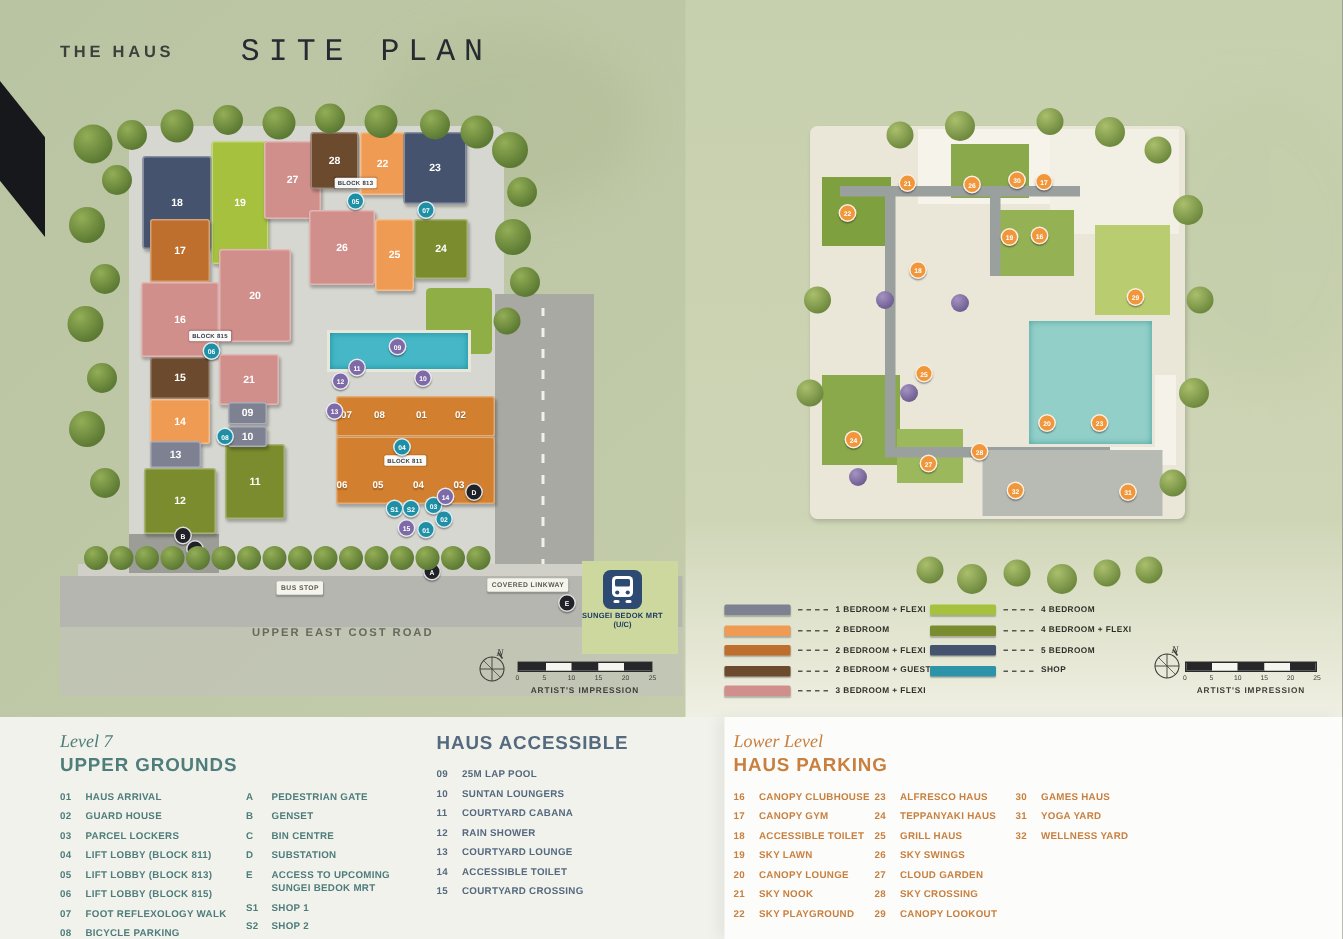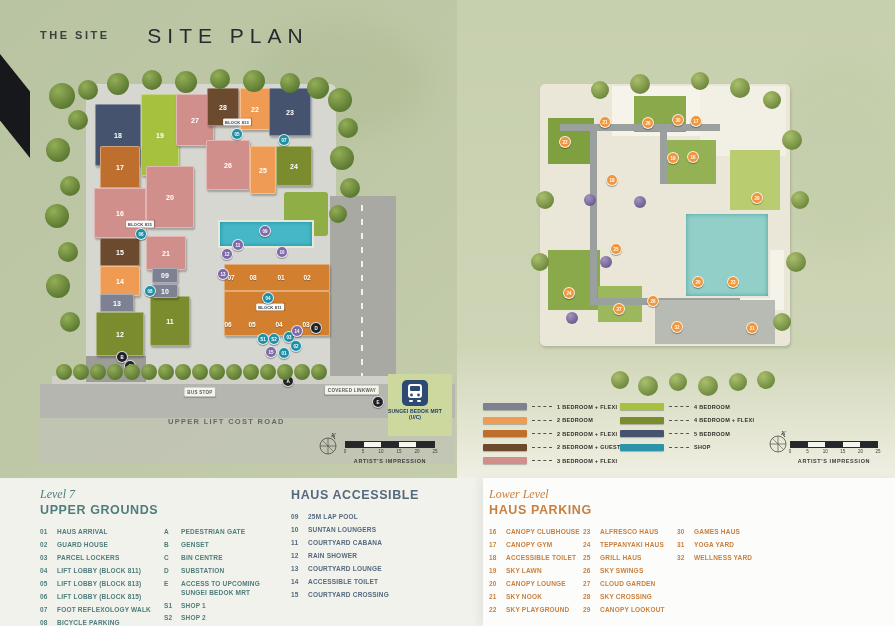--- a/index.html
+++ b/index.html
@@ -8,22 +8,22 @@
     background:linear-gradient(140deg,#b9c4a2 0%,#c0c9a7 40%,#cbd2b2 100%);}
   .wash-right{position:absolute;left:457px;top:0;width:438px;height:626px;
     background:linear-gradient(180deg,#c6cfae 0%,#ced5b6 55%,#e9ead9 72%,#f7f7f2 82%);}
   .wash-blob{position:absolute;border-radius:50%;filter:blur(14px);opacity:.35;}
   .legend-strip{position:absolute;left:0;top:478px;width:895px;height:148px;background:#f1f2ec;}
   .legend-strip-r{position:absolute;left:483px;top:478px;width:412px;height:148px;background:#fcfcfb;
     box-shadow:-5px 0 8px rgba(0,0,0,.05);}
   .ribbon{position:absolute;left:0;top:54px;width:30px;height:104px;background:#17181b;
     clip-path:polygon(0 0,100% 36%,100% 100%,0 64%);}
   .brand{position:absolute;left:40px;top:29px;font-size:11px;letter-spacing:2.5px;color:#3b403b;font-weight:bold;}
-  .title{position:absolute;left:128px;top:24px;width:200px;text-align:center;
-    font-family:Liberation Sans, sans-serif;font-size:21px;letter-spacing:6px;color:#262b31;}
+  .title{position:absolute;left:128px;top:24px;width:200px;text-align:right;
+    font-family:Liberation Mono, monospace;font-size:21px;letter-spacing:6px;color:#262b31;}
   .plan{position:absolute;left:0;top:0;width:895px;height:626px;}
   .blk{position:absolute;display:flex;align-items:center;justify-content:center;
     color:#fff;font-size:7px;font-weight:bold;border-radius:2px;
     box-shadow:inset 0 0 0 1px rgba(255,255,255,.35),1px 2px 2px rgba(0,0,0,.25);}
   .stackn{position:absolute;color:#fff;font-size:6.5px;font-weight:bold;transform:translate(-50%,-50%);text-shadow:0 1px 1px rgba(0,0,0,.3);}
   .mk{position:absolute;width:10px;height:10px;border-radius:50%;transform:translate(-50%,-50%);
     display:flex;align-items:center;justify-content:center;color:#fff;font-size:4.5px;font-weight:bold;
     border:1px solid rgba(255,255,255,.85);box-shadow:0 1px 1px rgba(0,0,0,.35);}
   .blab{position:absolute;transform:translate(-50%,-50%);background:rgba(255,255,255,.95);
     color:#33404d;font-size:4px;font-weight:bold;padding:1px 2px;letter-spacing:.2px;
@@ -58,21 +58,21 @@
 </style>
 </head>
 <body>
 
 <div class="canvas">
   <div class="wash-right"></div>
   <div class="wash-blob" style="left:250px;top:20px;width:180px;height:120px;background:#a9b68d;"></div>
   <div class="wash-blob" style="left:760px;top:60px;width:160px;height:200px;background:#bfcaa3;"></div>
 
   <div class="ribbon"></div>
-  <div class="brand">THE SITE</div>
+  <div class="brand">THE HAUS</div>
   <div class="title">SITE PLAN</div>
 
   <div class="plan" id="plan-left">
     <div class="deco" style="left:86px;top:84px;width:250px;height:300px;background:#d7d7d1;border-radius:6px;"></div>
     <div class="deco" style="left:330px;top:196px;width:66px;height:194px;background:#a9a9a3;"></div>
     <div class="deco" style="left:361px;top:205px;width:2px;height:175px;background:repeating-linear-gradient(#f1f1ea 0 6px,transparent 6px 14px);"></div>
     <div class="deco" style="left:52px;top:376px;width:398px;height:8px;background:#d0d0c8;"></div>
     <div class="deco" style="left:40px;top:384px;width:415px;height:34px;background:#b6b6b0;"></div>
     <div class="deco" style="left:40px;top:418px;width:415px;height:46px;background:#c2c2ba;opacity:.6;"></div>
     <div class="deco" style="left:388px;top:374px;width:64px;height:62px;background:#ccd89d;"></div>
@@ -171,21 +171,21 @@
         <div class="tree" style="left: 183px; top: 372px; width: 16px; height: 16px; background: radial-gradient(circle at 35% 30%, rgb(147, 174, 86), rgb(92, 122, 51) 72%);"></div>
         <div class="tree" style="left: 200px; top: 372px; width: 16px; height: 16px; background: radial-gradient(circle at 35% 30%, rgb(147, 174, 86), rgb(92, 122, 51) 72%);"></div>
         <div class="tree" style="left: 217px; top: 372px; width: 16px; height: 16px; background: radial-gradient(circle at 35% 30%, rgb(147, 174, 86), rgb(92, 122, 51) 72%);"></div>
         <div class="tree" style="left: 234px; top: 372px; width: 16px; height: 16px; background: radial-gradient(circle at 35% 30%, rgb(147, 174, 86), rgb(92, 122, 51) 72%);"></div>
         <div class="tree" style="left: 251px; top: 372px; width: 16px; height: 16px; background: radial-gradient(circle at 35% 30%, rgb(147, 174, 86), rgb(92, 122, 51) 72%);"></div>
         <div class="tree" style="left: 268px; top: 372px; width: 16px; height: 16px; background: radial-gradient(circle at 35% 30%, rgb(147, 174, 86), rgb(92, 122, 51) 72%);"></div>
         <div class="tree" style="left: 285px; top: 372px; width: 16px; height: 16px; background: radial-gradient(circle at 35% 30%, rgb(147, 174, 86), rgb(92, 122, 51) 72%);"></div>
         <div class="tree" style="left: 302px; top: 372px; width: 16px; height: 16px; background: radial-gradient(circle at 35% 30%, rgb(147, 174, 86), rgb(92, 122, 51) 72%);"></div>
         <div class="tree" style="left: 319px; top: 372px; width: 16px; height: 16px; background: radial-gradient(circle at 35% 30%, rgb(147, 174, 86), rgb(92, 122, 51) 72%);"></div>
       </div>
-    <div class="road-name">UPPER LIFT COST ROAD</div>
+    <div class="road-name">UPPER EAST COST ROAD</div>
     <div class="mrt-wrap">
       <svg width="26" height="26" viewBox="0 0 26 26" style="display:block;margin:0 auto;">
         <rect x="0" y="0" width="26" height="26" rx="5" fill="#2d4a73"></rect>
         <rect x="6" y="4" width="14" height="14" rx="3" fill="#ffffff"></rect>
         <rect x="8" y="6" width="10" height="5" rx="1" fill="#2d4a73"></rect>
         <circle cx="9.5" cy="15" r="1.4" fill="#2d4a73"></circle>
         <circle cx="16.5" cy="15" r="1.4" fill="#2d4a73"></circle>
         <rect x="7" y="20" width="4" height="2" rx="1" fill="#ffffff"></rect>
         <rect x="15" y="20" width="4" height="2" rx="1" fill="#ffffff"></rect>
       </svg>

